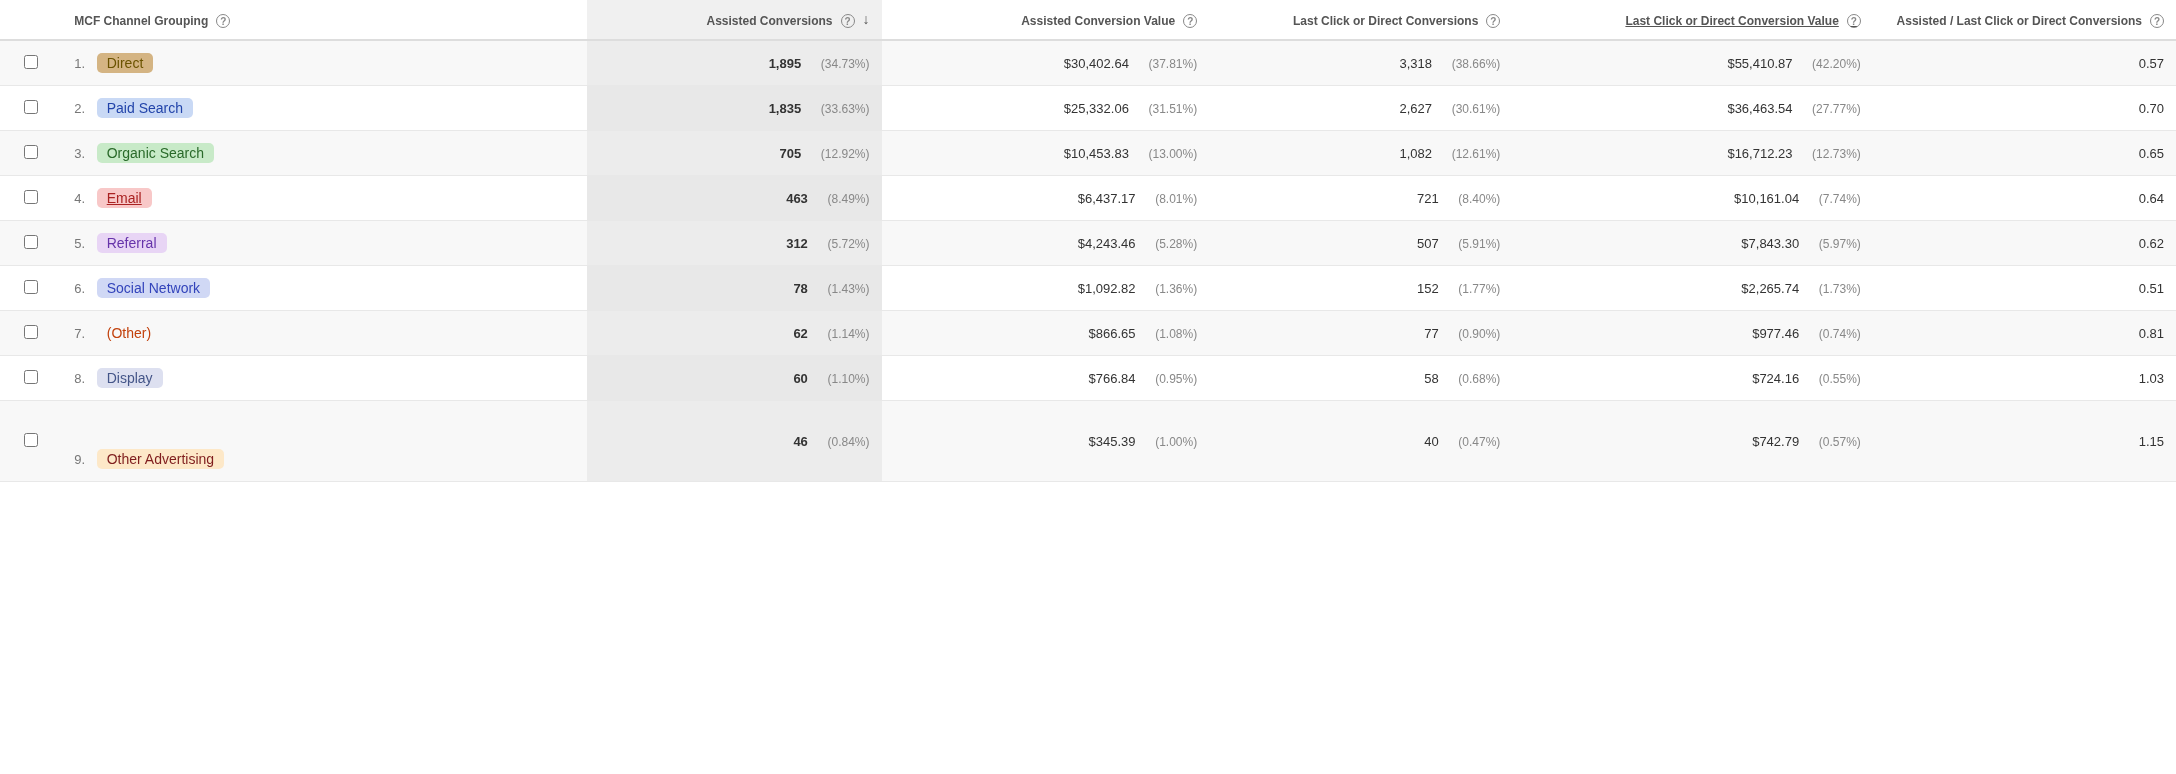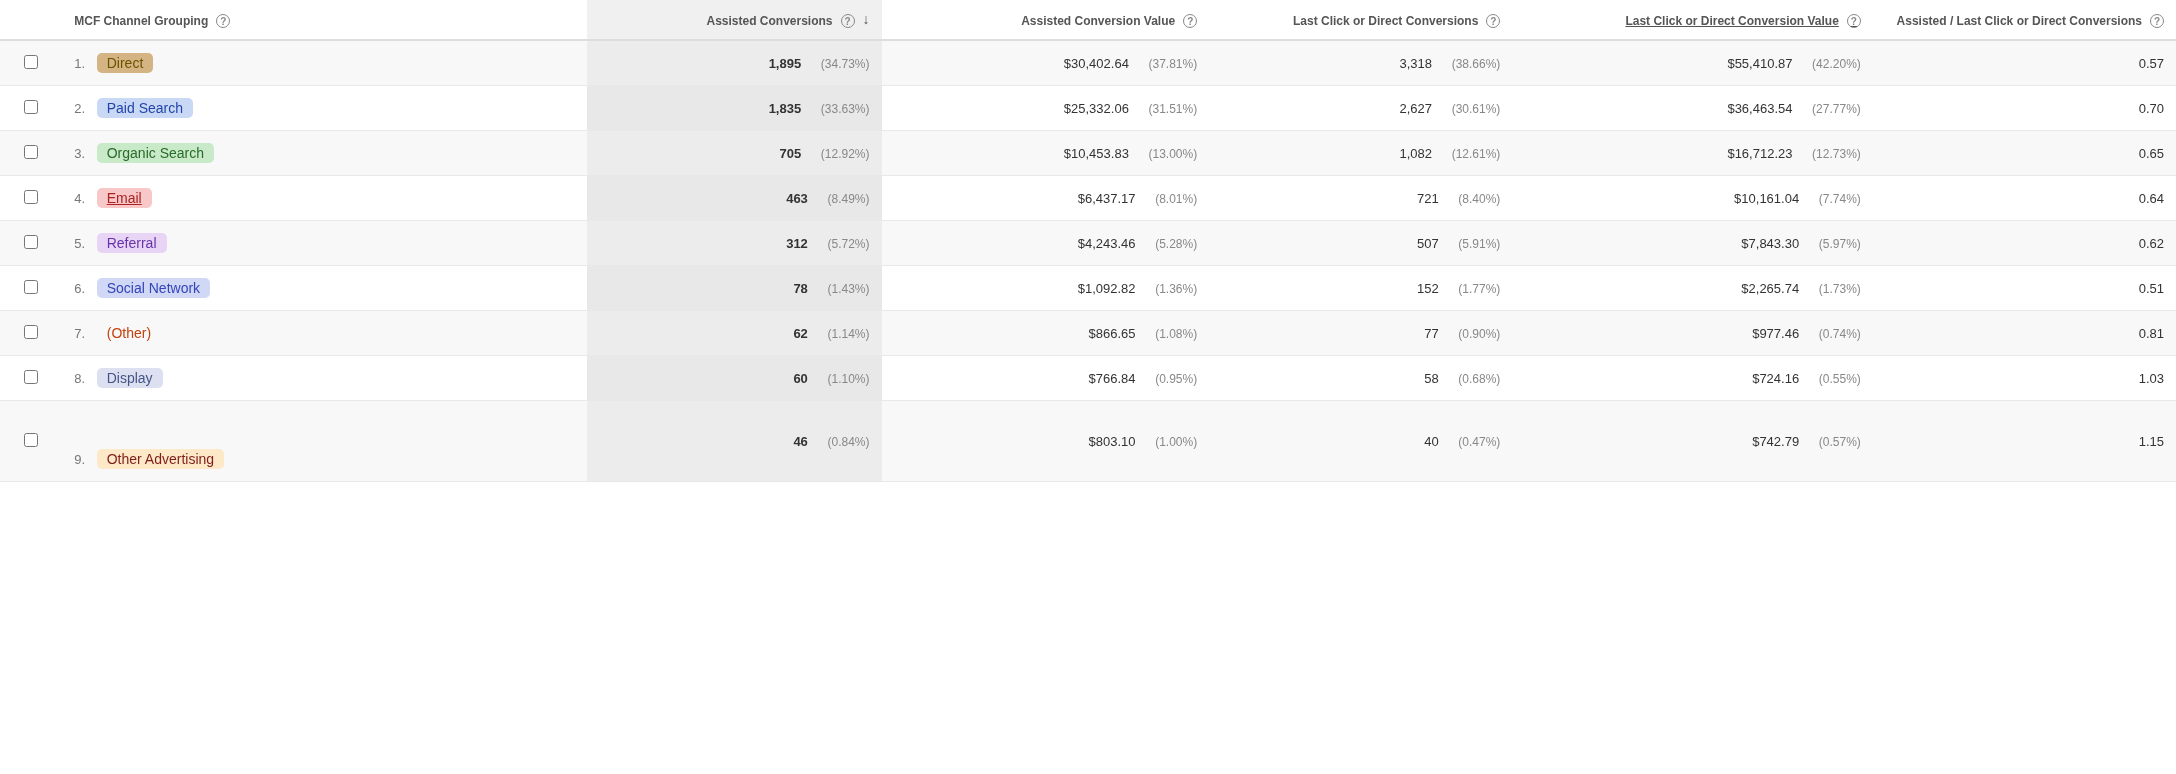--- a/index.html
+++ b/index.html
@@ -424,21 +424,21 @@
     </td>
     <td class="col-channel">
       <span class="row-num">9.</span>
       <span class="channel-tag tag-other-adv">Other Advertising</span>
     </td>
     <td class="col-num col-assisted">
       <span class="main-num">46</span>
       <span class="pct">(0.84%)</span>
     </td>
     <td class="col-num">
-      <span>$803.10</span>
+      <span>$345.39</span>
       <span class="pct">(1.00%)</span>
     </td>
     <td class="col-num">
       <span>40</span>
       <span class="pct">(0.47%)</span>
     </td>
     <td class="col-num">
       <span>$742.79</span>
       <span class="pct">(0.57%)</span>
     </td>

